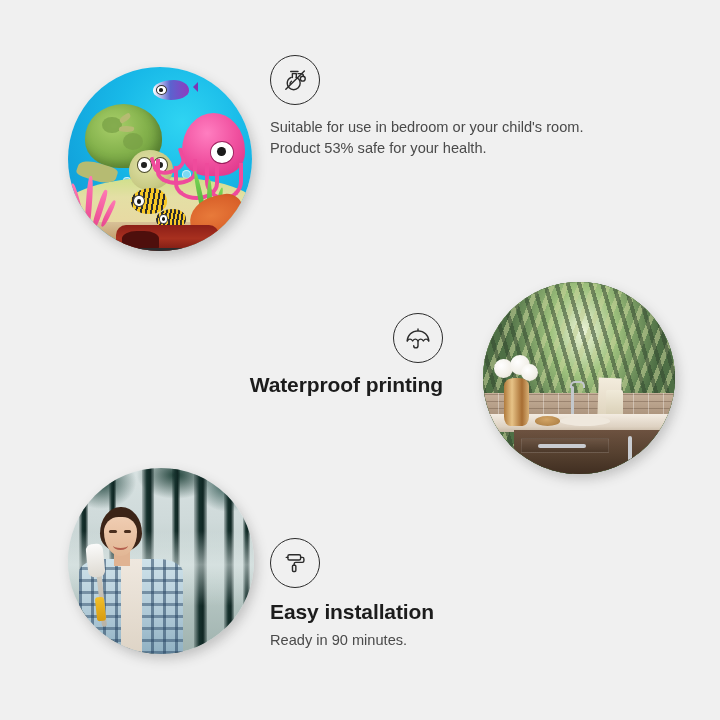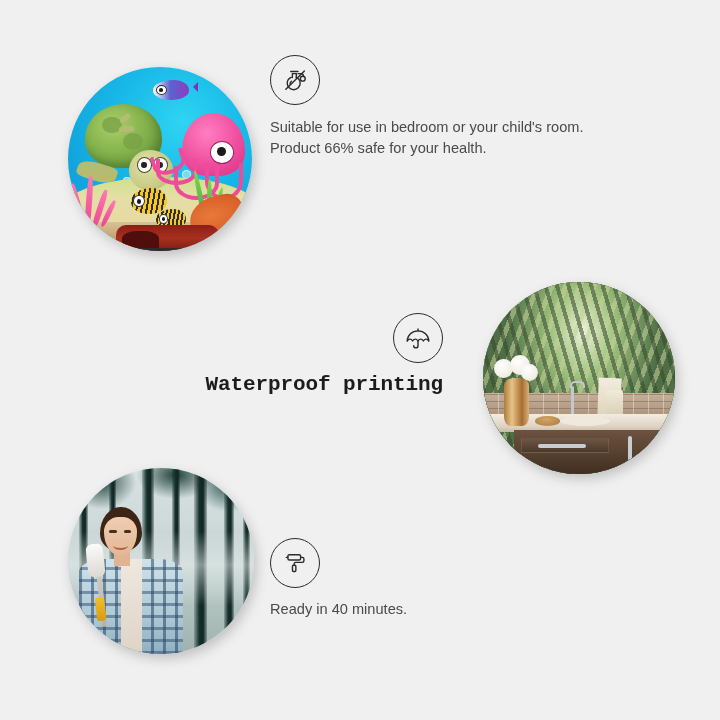--- a/index.html
+++ b/index.html
@@ -357,21 +357,21 @@
     color: #4a4a4a;
     line-height: 1.42;
   }
 
   #feature-odorless { left: 270px; top: 55px; width: 330px; text-align: left; }
   #feature-odorless .icon-circle { margin-bottom: 12px; }
   #feature-odorless h3 { margin-bottom: 8px; }
 
   #feature-waterproof { left: 130px; top: 313px; width: 313px; text-align: right; }
   #feature-waterproof .icon-circle { margin-left: auto; margin-bottom: 9px; }
-  #feature-waterproof h3 { margin-bottom: 6px; font-family: Liberation Mono, monospace; }
+  #feature-waterproof h3 { margin-bottom: 6px; }
 
   #feature-installation { left: 270px; top: 538px; width: 300px; text-align: left; }
   #feature-installation .icon-circle { margin-bottom: 11px; }
   #feature-installation h3 { margin-bottom: 5px; }
 </style>
 </head>
 <body>
 
 <div class="stage">
 
@@ -440,21 +440,21 @@
       <svg width="30" height="30" viewBox="0 0 32 32" fill="none" stroke="#2b2b2b" stroke-width="1.5" stroke-linecap="round" stroke-linejoin="round">
         <path d="M12 13.2c-2.6 1.1-4.3 3.5-4.3 6.3 0 3.8 3.1 6.9 6.9 6.9s6.9-3.1 6.9-6.9c0-2.8-1.7-5.2-4.2-6.3"></path>
         <path d="M13.2 13.4V9.2h4.2v4.2"></path>
         <path d="M11.4 7h7.8"></path>
         <path d="M19.2 9.2h3.1c1.5 0 2.7 1.2 2.7 2.7"></path>
         <circle cx="24.3" cy="14.6" r="2.6"></circle>
         <path d="M12.2 17.3c-.9.7-1.5 1.8-1.5 3"></path>
         <path d="M6.2 25.8 26 6.4"></path>
       </svg>
     </div>
-    <p>Suitable for use in bedroom or your child's room. Product 66% safe for your health.</p>
+    <p>Suitable for use in bedroom or your child's room. Product 53% safe for your health.</p>
   </div>
 
   <div class="feature" id="feature-waterproof">
     <div class="icon-circle">
       <svg width="30" height="30" viewBox="0 0 32 32" fill="none" stroke="#2b2b2b" stroke-width="1.5" stroke-linecap="round" stroke-linejoin="round">
         <path d="M16 6.4v2"></path>
         <path d="M4.6 19.1C4.6 13 9.7 8.4 16 8.4s11.4 4.6 11.4 10.7"></path>
         <path d="M4.6 19.1c1.9-2.5 3.8-2.5 5.7 0 1.9-2.5 3.8-2.5 5.7 0 1.9-2.5 3.8-2.5 5.7 0 1.9-2.5 3.8-2.5 5.7 0"></path>
         <path d="M16 19.1v5.1c0 1.3-1 2.3-2.3 2.3s-2.3-1-2.3-2.3"></path>
       </svg>
@@ -519,16 +519,17 @@
 
   <div class="feature" id="feature-installation">
     <div class="icon-circle">
       <svg width="30" height="30" viewBox="0 0 32 32" fill="none" stroke="#2b2b2b" stroke-width="1.5" stroke-linecap="round" stroke-linejoin="round">
         <rect x="8.4" y="7.2" width="13.6" height="5.6" rx="1.6"></rect>
         <path d="M8.4 10h-1.7"></path>
         <path d="M22 10h1.9c.9 0 1.6.7 1.6 1.6v2.1c0 .9-.7 1.6-1.6 1.6h-7.2c-.9 0-1.6.7-1.6 1.6v1.5"></path>
         <rect x="13.3" y="18.4" width="3.6" height="6.6" rx="1"></rect>
       </svg>
     </div>
-    <p>Ready in 40 minutes.</p>
+    <h3>Easy installation</h3>
+    <p>Ready in 90 minutes.</p>
   </div>
 
 </div>
 
 </body></html>

